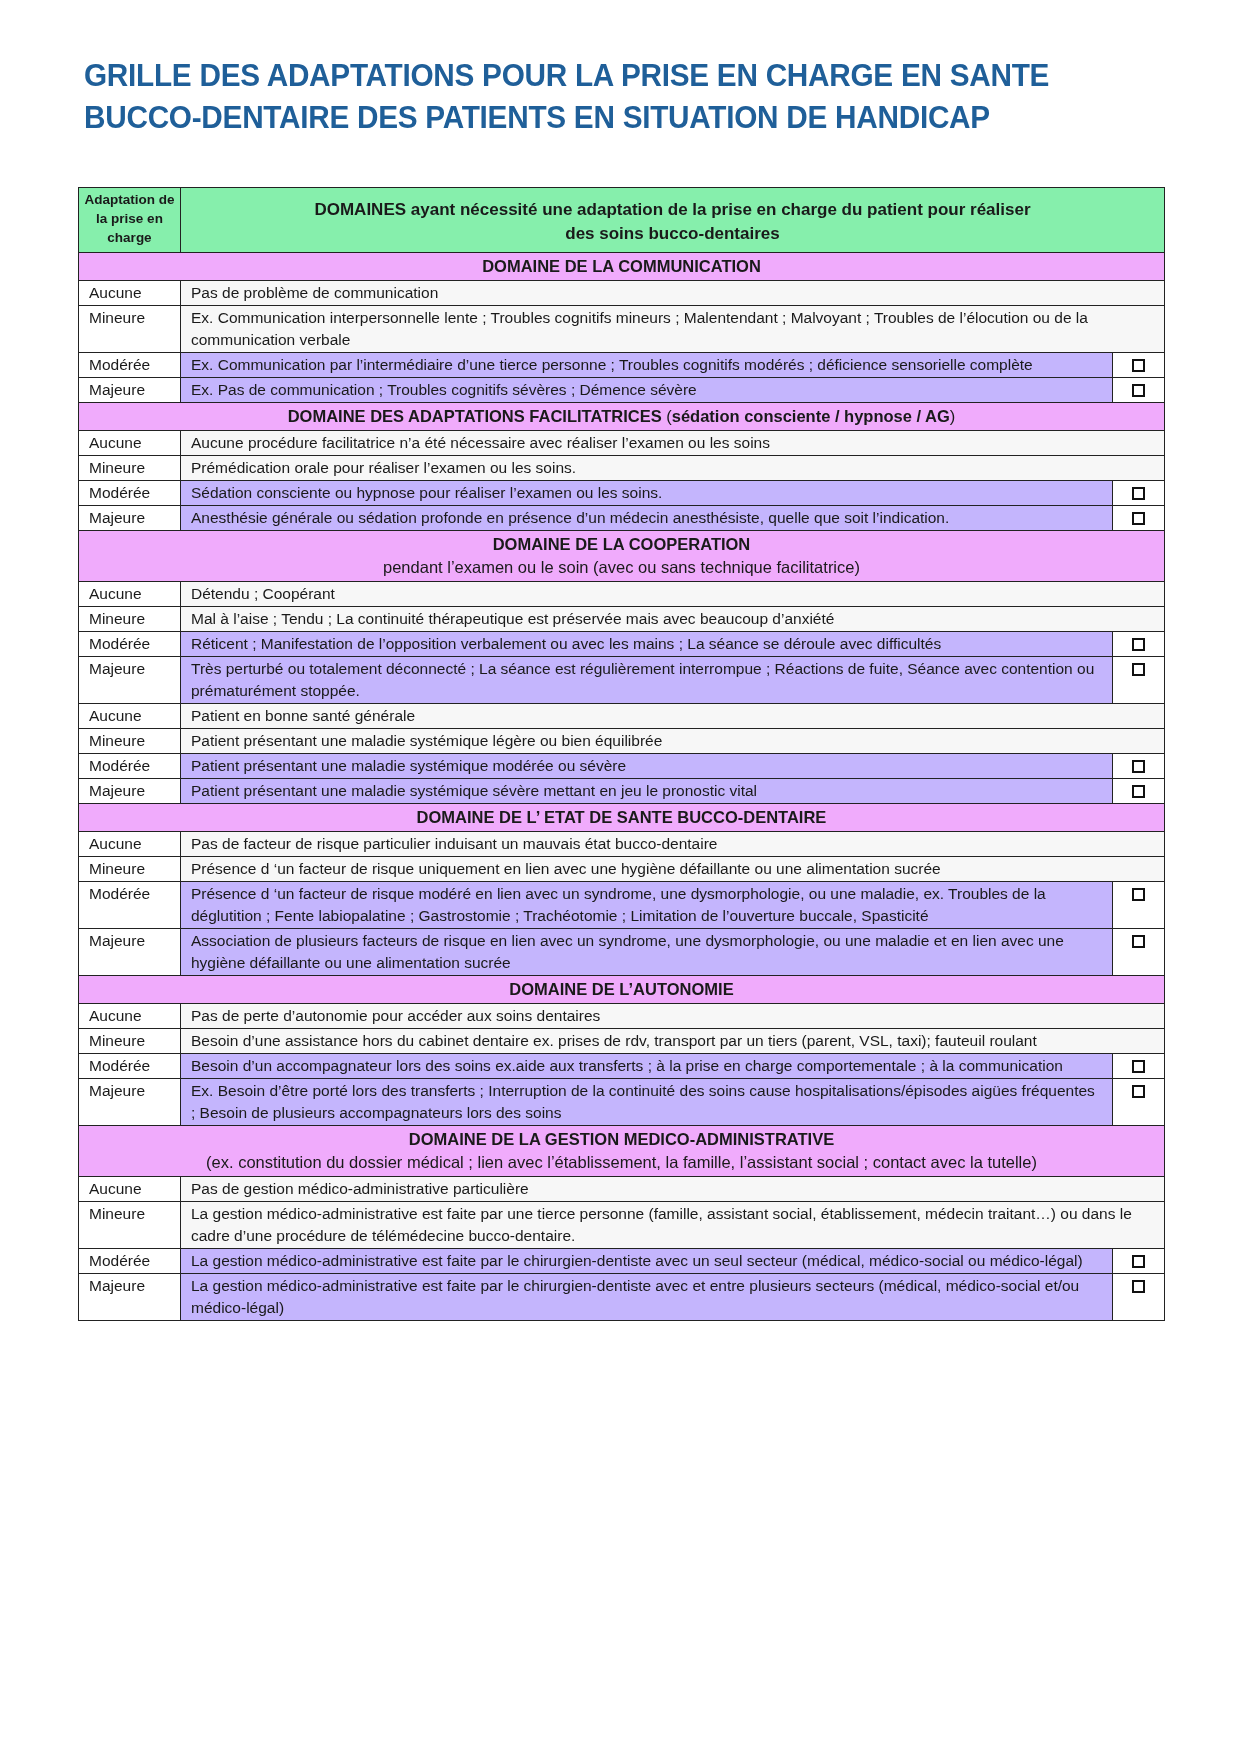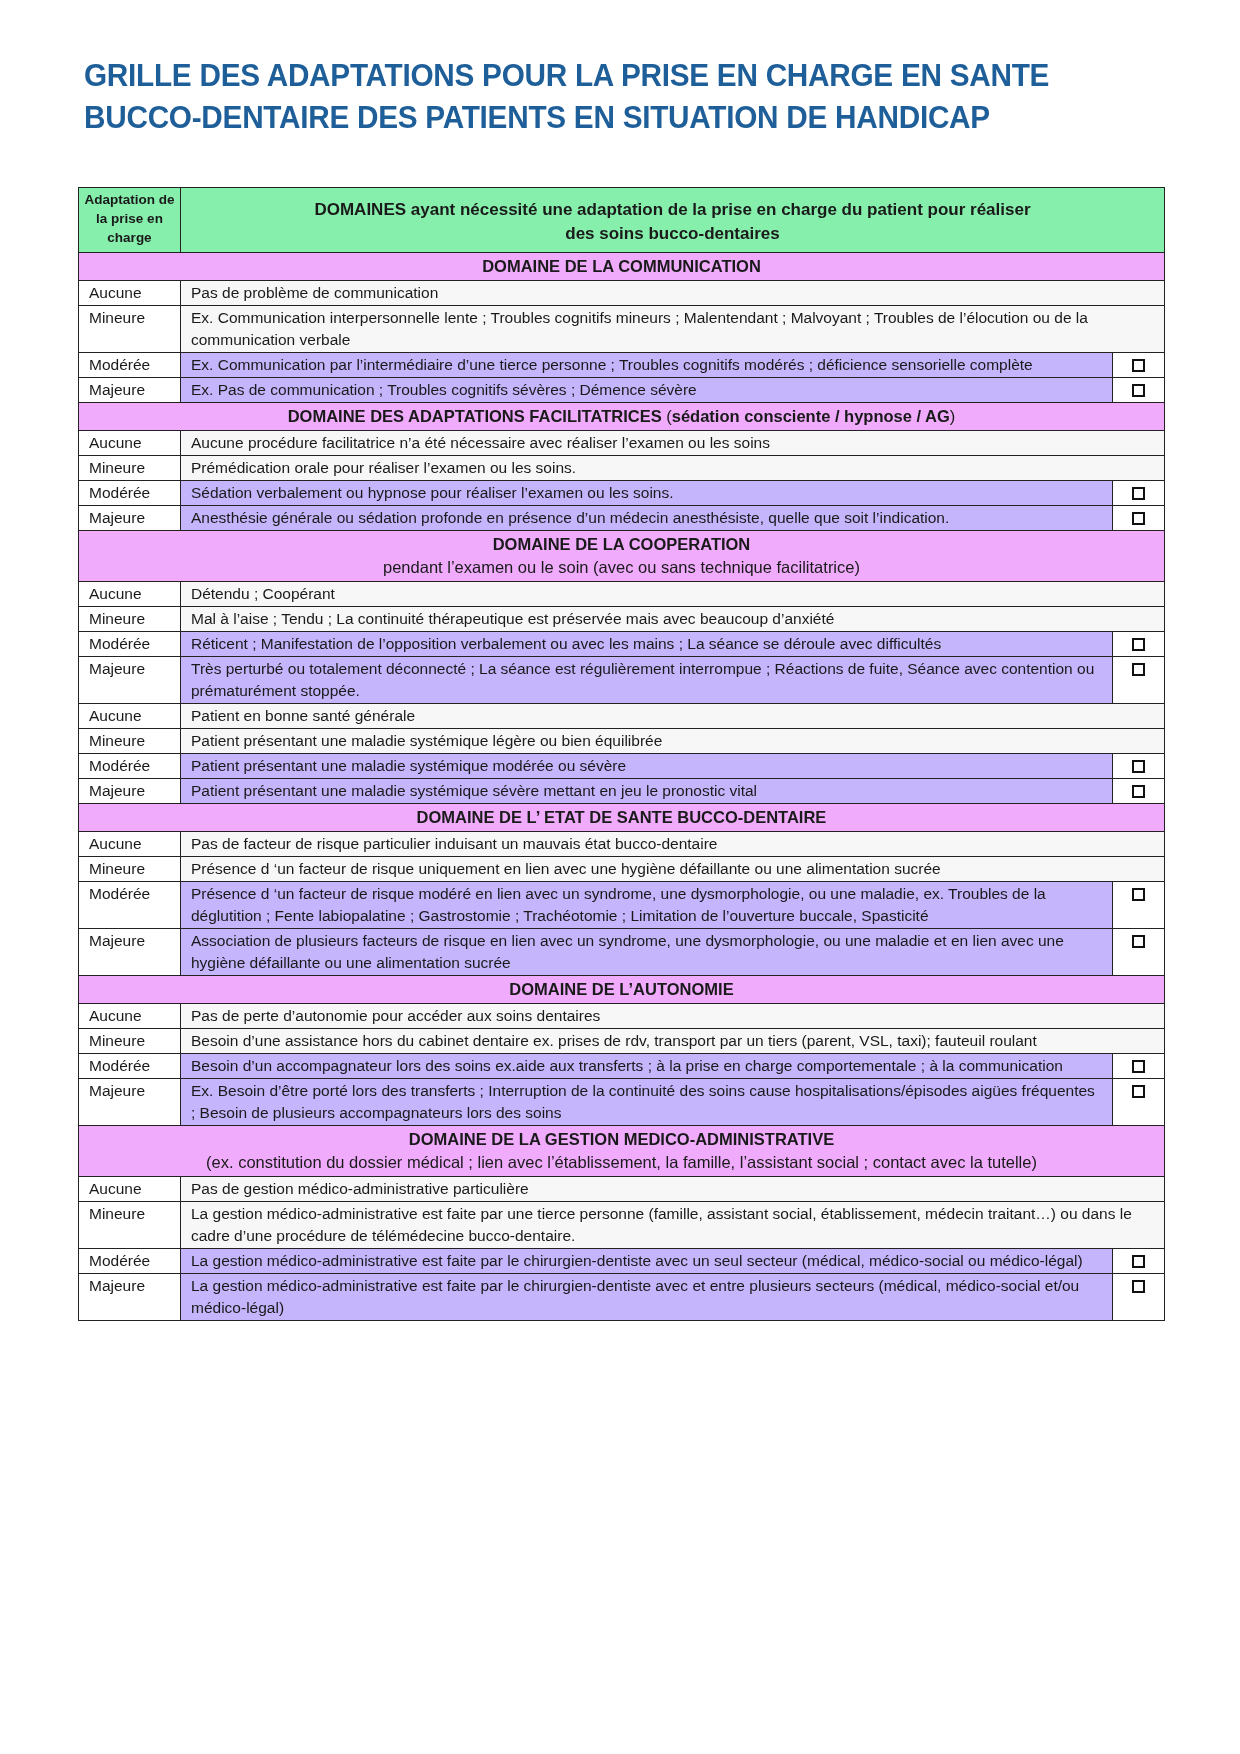--- a/index.html
+++ b/index.html
@@ -127,21 +127,21 @@
       <tr class="row nobox">
         <td class="lvl">Aucune</td>
         <td class="desc" colspan="2">Aucune procédure facilitatrice n’a été nécessaire avec réaliser l’examen ou les soins</td>
       </tr>
       <tr class="row nobox">
         <td class="lvl">Mineure</td>
         <td class="desc" colspan="2">Prémédication orale pour réaliser l’examen ou les soins.</td>
       </tr>
       <tr class="row">
         <td class="lvl">Modérée</td>
-        <td class="desc">Sédation verbalement ou hypnose pour réaliser l’examen ou les soins.</td>
+        <td class="desc">Sédation consciente ou hypnose pour réaliser l’examen ou les soins.</td>
         <td class="box"><span class="cb"></span></td>
       </tr>
       <tr class="row">
         <td class="lvl">Majeure</td>
         <td class="desc">Anesthésie générale ou sédation profonde en présence d’un médecin anesthésiste, quelle que soit l’indication.</td>
         <td class="box"><span class="cb"></span></td>
       </tr>
       <tr class="domain">
         <td colspan="3"><span>DOMAINE DE LA COOPERATION</span><span class="sub">pendant l’examen ou le soin (avec ou sans technique facilitatrice)</span></td>
       </tr>

